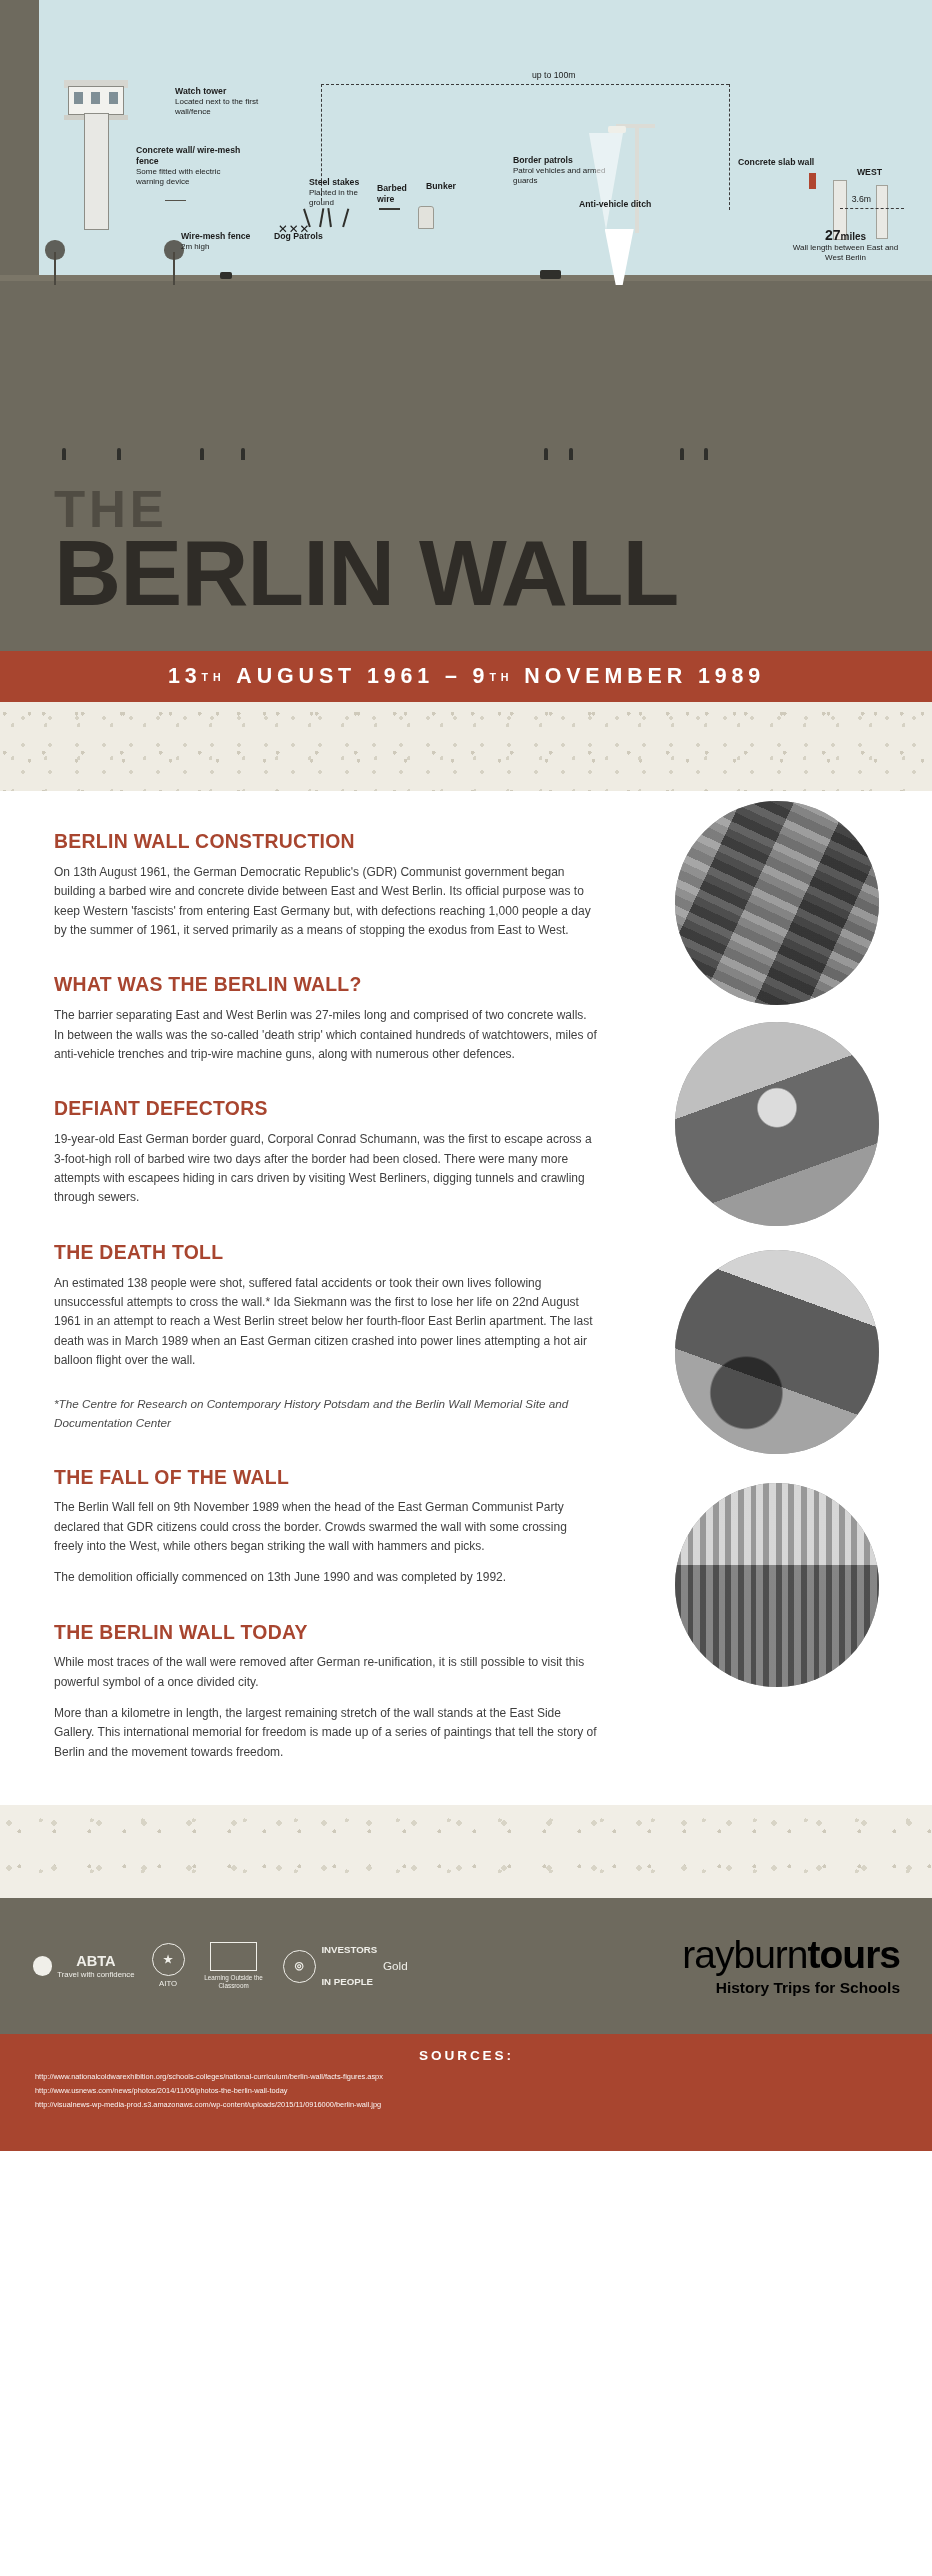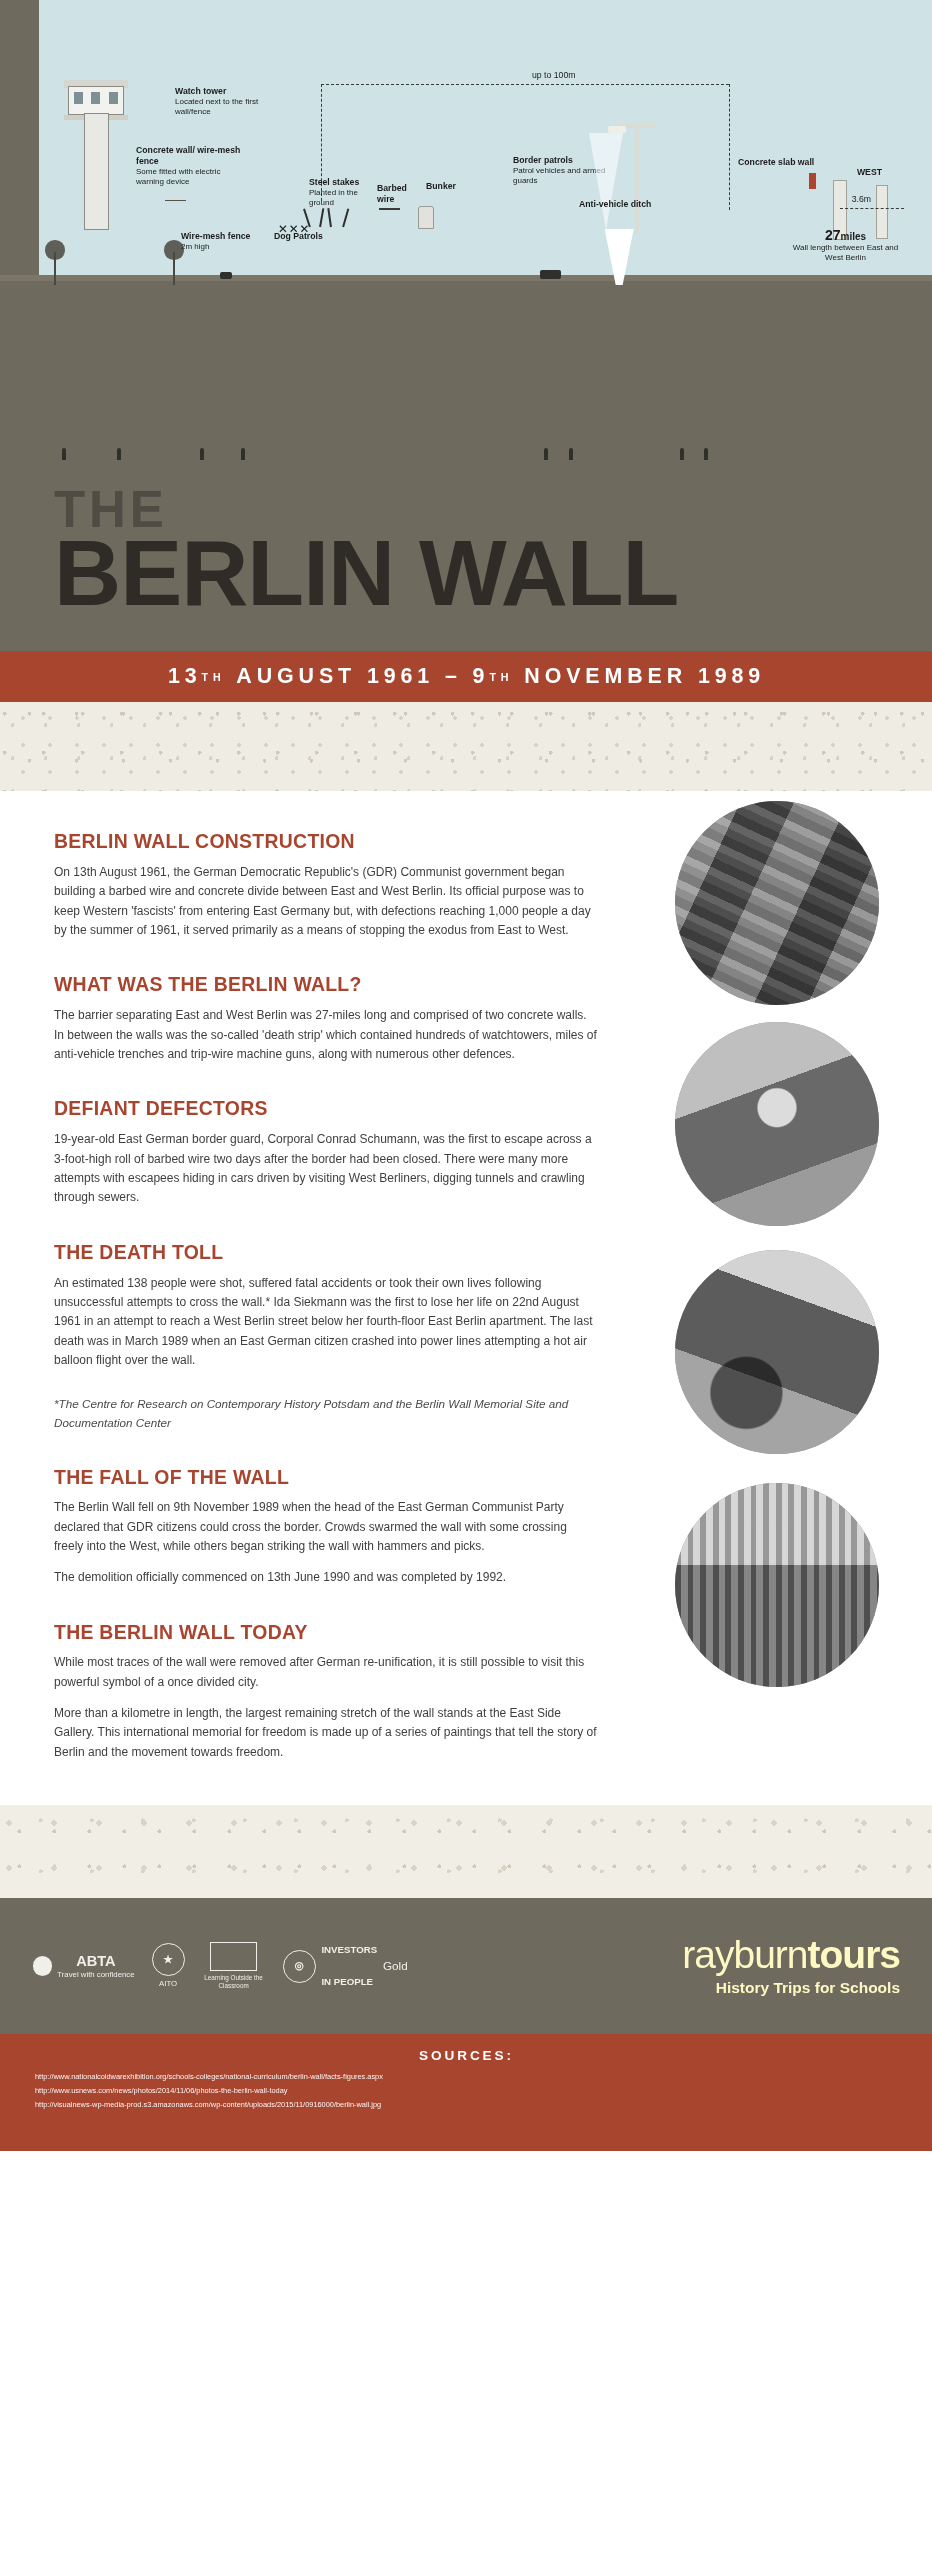--- a/index.html
+++ b/index.html
@@ -237,21 +237,21 @@
     padding:0 33px; justify-content:space-between;
   }
   .logos{ display:flex; align-items:center; gap:17px; }
   .logo-box{ color:#f0efe9; font-size:7.8px; text-align:center; line-height:1.25;}
   .logo-circ{
     width:33px;height:33px;border-radius:50%;border:1.9px solid #f0efe9;margin:0 auto 2.9px auto;
     display:flex;align-items:center;justify-content:center;font-size:10.7px;font-weight:bold;
   }
   .abta{ display:flex; align-items:center; gap:4.9px;}
   .abta .dot{width:19.4px;height:19.4px;border-radius:50%;background:#f0efe9;}
-  .brand{ text-align:right; color:#fef9c3; }
+  .brand{ text-align:right; color:#000000; }
   .brand .name{ font-size:39px; font-weight:bold; letter-spacing:-1px; line-height:1;}
   .brand .name .thin{ font-weight:normal; }
   .brand .tag{ font-size:15.5px; font-weight:bold; margin-top:5.8px; }
 
   
   .sources{
     width:933px; height:117px; background:#a8452f; color:#fff; padding:13.6px 35px;
   }
   .sources h4{ margin:0 0 7.8px 0; font-size:13.6px; letter-spacing:2.9px; font-weight:bold;text-align:center;}
   .src-cols{ display:flex; gap:29px; }

